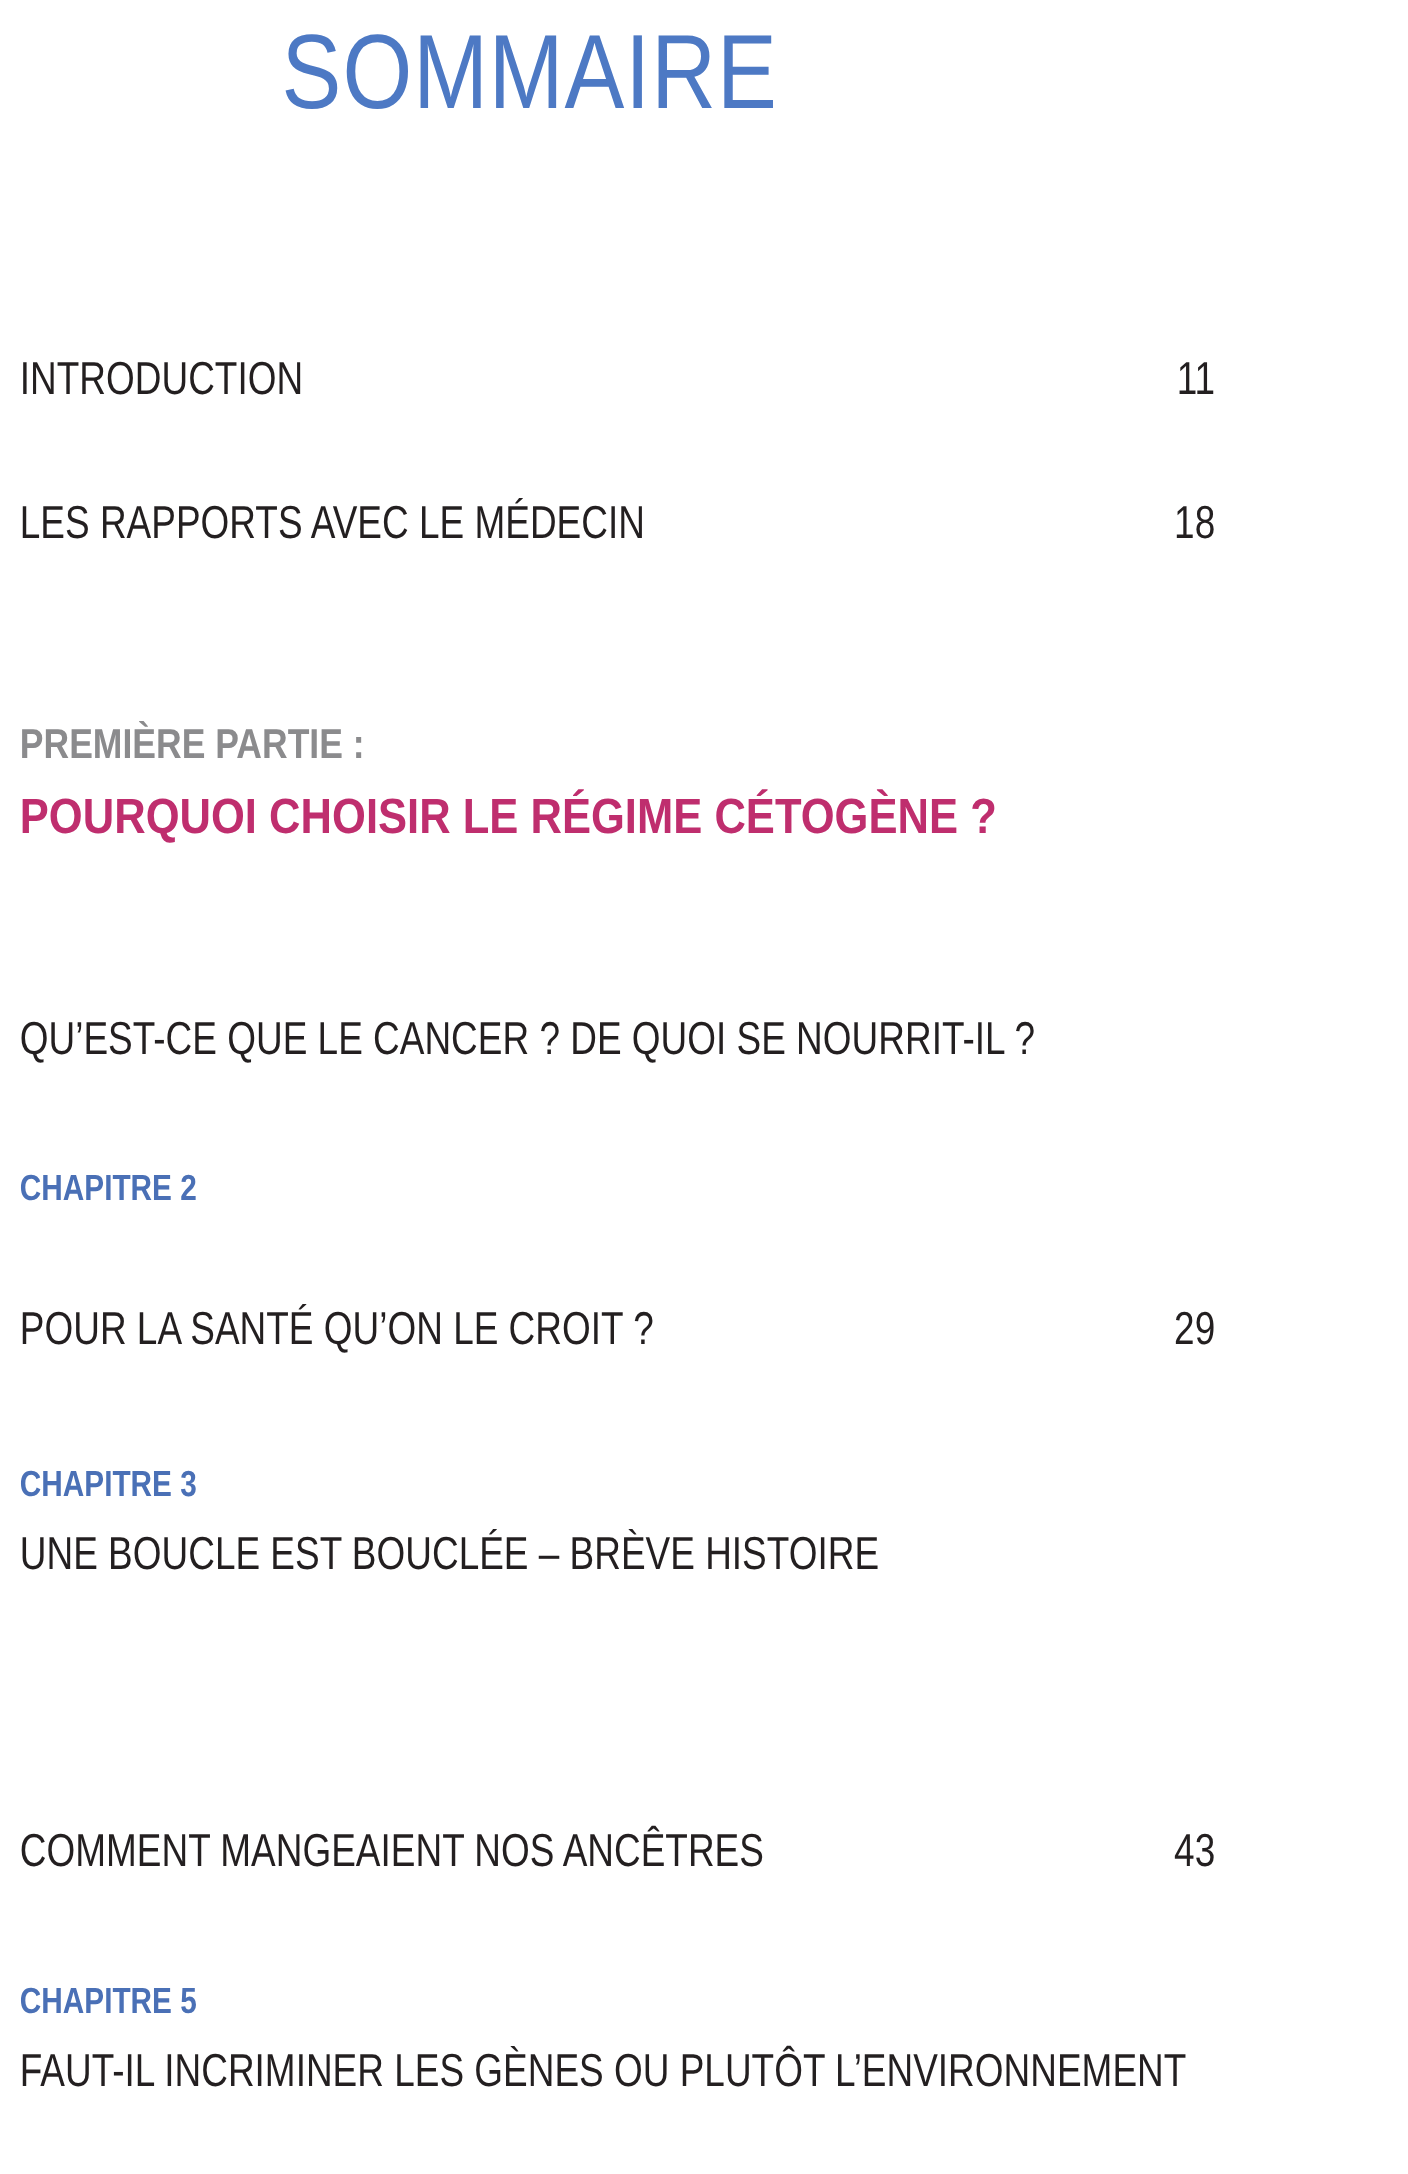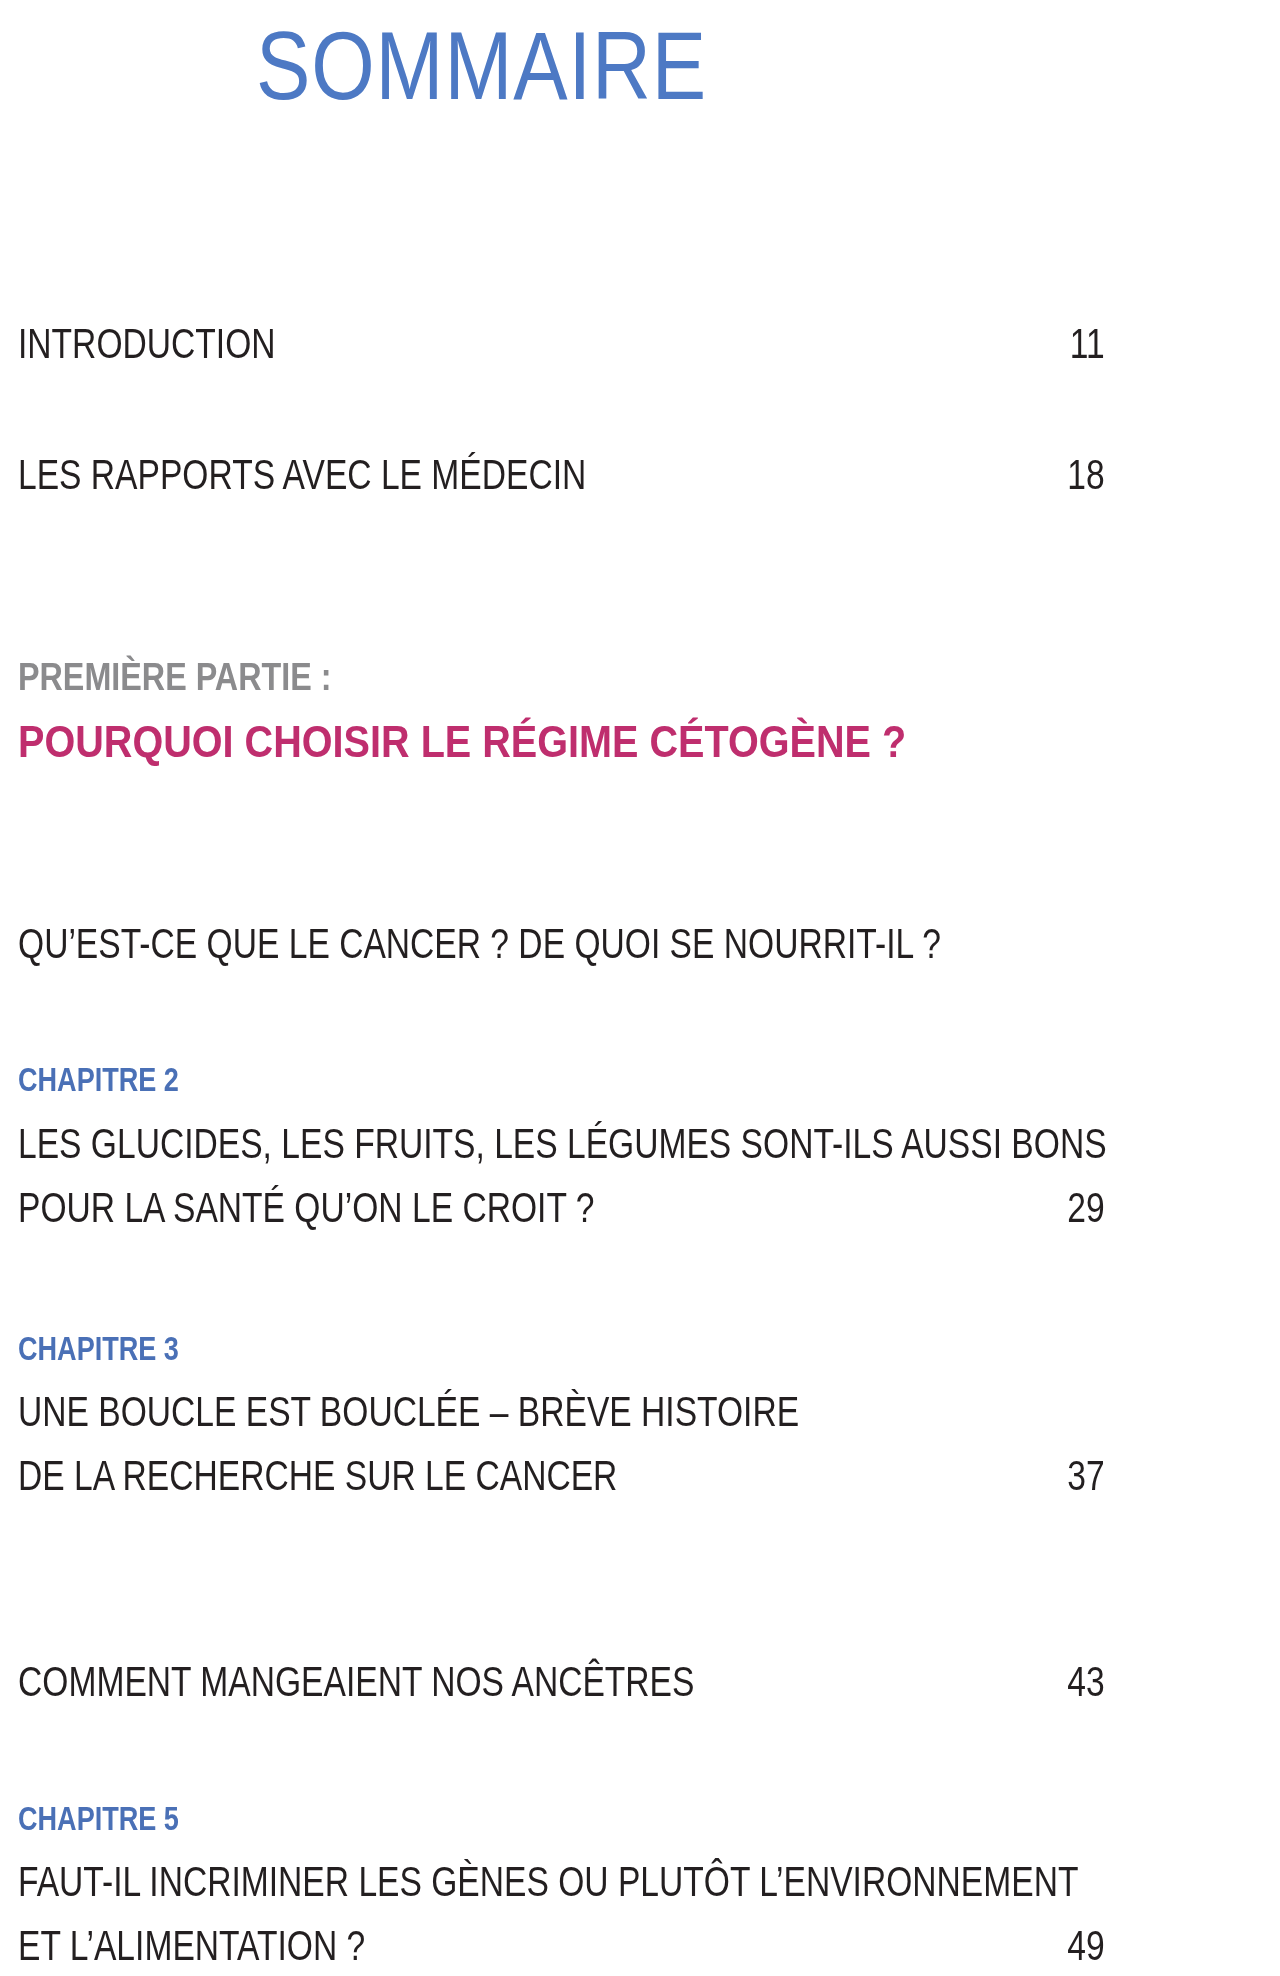--- a/index.html
+++ b/index.html
@@ -102,54 +102,43 @@
 
   <div class="row entry" style="top:923px">
     <span class="label">QU’EST-CE QUE LE CANCER ? DE QUOI SE NOURRIT-IL ?</span>
     <span class="num">23</span>
   </div>
 
   <div class="row chapter-label" style="top:1063px">
     <span class="label">CHAPITRE 2</span>
   </div>
 
-  <div class="row entry" style="top:1123px">
-    <span class="label">LES GLUCIDES, LES FRUITS, LES LÉGUMES SONT-ILS AUSSI BONS</span>
-  </div>
 
   <div class="row entry" style="top:1187px">
     <span class="label">POUR LA SANTÉ QU’ON LE CROIT ?</span>
     <span class="num">29</span>
   </div>
 
   <div class="row chapter-label" style="top:1332px">
     <span class="label">CHAPITRE 3</span>
   </div>
 
   <div class="row entry" style="top:1391px">
     <span class="label">UNE BOUCLE EST BOUCLÉE – BRÈVE HISTOIRE</span>
   </div>
 
-  <div class="row entry" style="top:1455px">
-    <span class="label">DE LA RECHERCHE SUR LE CANCER</span>
-    <span class="num">37</span>
-  </div>
 
 
   <div class="row entry" style="top:1661px">
     <span class="label">COMMENT MANGEAIENT NOS ANCÊTRES</span>
     <span class="num">43</span>
   </div>
 
   <div class="row chapter-label" style="top:1802px">
     <span class="label">CHAPITRE 5</span>
   </div>
 
   <div class="row entry" style="top:1861px">
     <span class="label">FAUT-IL INCRIMINER LES GÈNES OU PLUTÔT L’ENVIRONNEMENT</span>
   </div>
 
-  <div class="row entry" style="top:1925px">
-    <span class="label">ET L’ALIMENTATION ?</span>
-    <span class="num">49</span>
-  </div>
 
 </div>
 
 </body></html>

